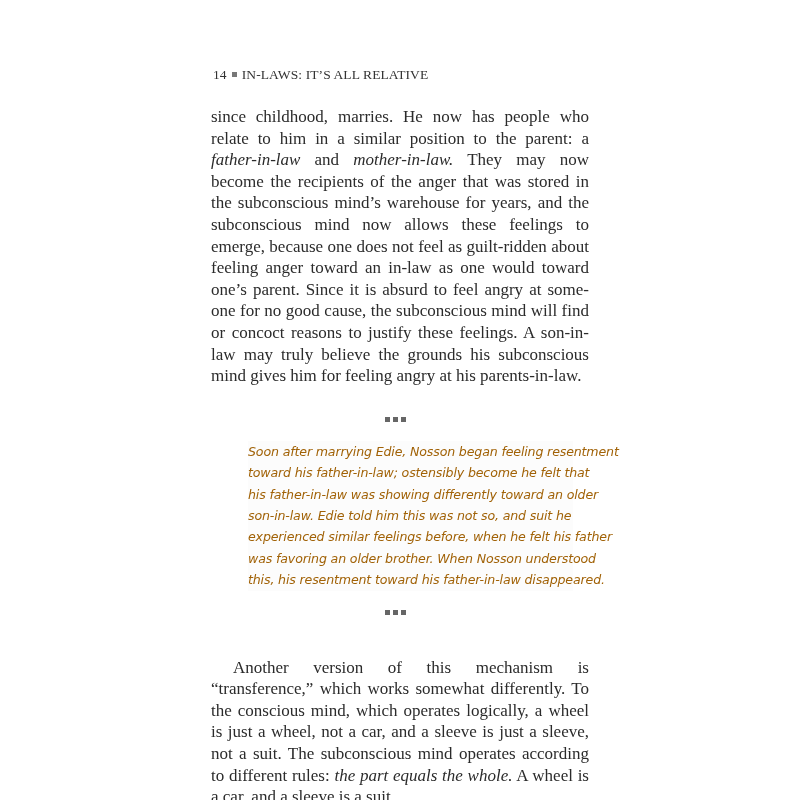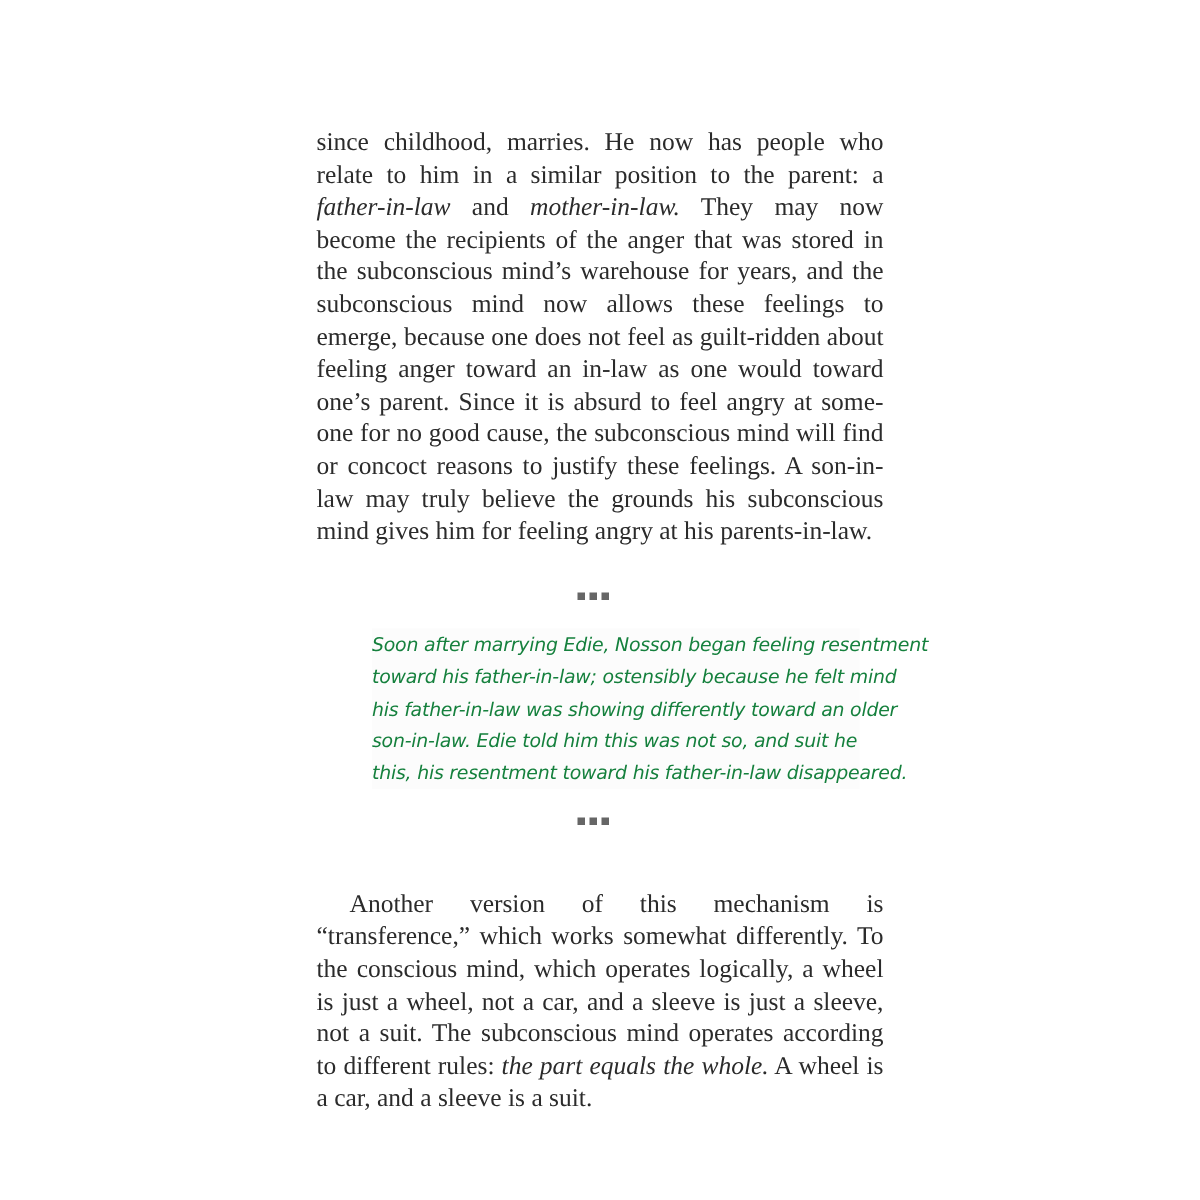--- a/index.html
+++ b/index.html
@@ -77,51 +77,56 @@
       margin-left: -10px;
     }
     .anecdote {
       margin: 11px 0 0 37px;
       width: 325px;
       padding: 0;
       font-family: "DejaVu Sans", sans-serif;
       font-style: italic;
       font-size: 12.6px;
       line-height: 21.4px;
-      color: #15803d;
+      color: #a16207;
       letter-spacing: -0.15px;
       background: #fcfcfc;
     }
     .anecdote-line {
       display: block;
       white-space: nowrap;
     }
     .after-break {
       margin-top: 34px;
     }
   </style>
 </head>
 <body>
 
 <div class="page">
 
+  <div class="running-head">
+    <span>14</span><span class="bullet"></span><span>IN-LAWS: IT’S ALL RELATIVE</span>
+  </div>
 
   <p class="body-text first"><span>since childhood, marries. He now has people who relate to him in a similar position to the parent: a </span><em>father-in-law</em><span> and </span><em>mother-in-law.</em><span> They may now become the recipients of the anger that was stored in the subconscious mind’s warehouse for years, and the subcon­scious mind now allows these feelings to emerge, because one does not feel as guilt-ridden about feeling anger toward an in-law as one would toward one’s parent. Since it is absurd to feel angry at some­one for no good cause, the subconscious mind will find or concoct reasons to justify these feelings. A son-in-law may truly believe the grounds his subconscious mind gives him for feeling angry at his parents-in-law.</span></p>
 
   <div class="ornament top">
     <span></span>
     <span></span>
     <span></span>
   </div>
 
   <div class="anecdote">
     <span class="anecdote-line">Soon after marrying Edie, Nosson began feeling resentment</span>
-    <span class="anecdote-line">toward his father-in-law; ostensibly because he felt mind</span>
+    <span class="anecdote-line">toward his father-in-law; ostensibly become he felt that</span>
     <span class="anecdote-line">his father-in-law was showing differently toward an older</span>
     <span class="anecdote-line">son-in-law. Edie told him this was not so, and suit he</span>
+    <span class="anecdote-line">experienced similar feelings before, when he felt his father</span>
+    <span class="anecdote-line">was favoring an older brother. When Nosson understood</span>
     <span class="anecdote-line">this, his resentment toward his father-in-law disappeared.</span>
   </div>
 
   <div class="ornament bottom">
     <span></span>
     <span></span>
     <span></span>
   </div>
 
   <p class="body-text indent after-break"><span>Another version of this mechanism is “transference,” which works somewhat differently. To the conscious mind, which oper­ates logically, a wheel is just a wheel, not a car, and a sleeve is just a sleeve, not a suit. The subconscious mind operates according to different rules: </span><em>the part equals the whole.</em><span> A wheel is a car, and a sleeve is a suit.</span></p>

